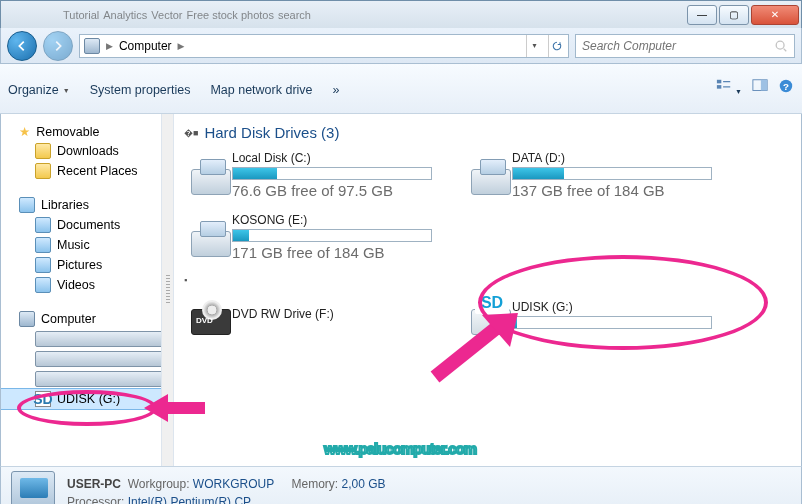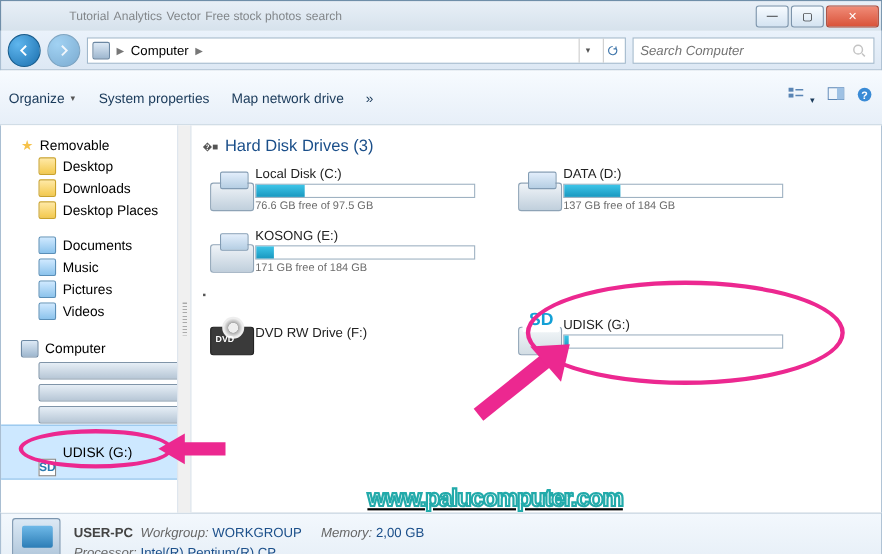--- a/index.html
+++ b/index.html
@@ -34,21 +34,21 @@
 .body { display:flex; height: 352px; background:#fff; border-left:1px solid #a9bed2;border-right:1px solid #a9bed2; }
 .sidebar { width: 160px; border-right: none; padding: 6px 0; font-size: 12.5px; overflow:hidden;background:#fff; }
 .sidebar .group-label { padding: 4px 8px 2px 18px; display:flex;align-items:center;gap:6px; }
 .sidebar .group-label .star { color:#f6c24a; }
 .sidebar .tree-item { padding: 2px 8px 2px 34px; display:flex;align-items:center;gap:6px;white-space:nowrap; cursor:default; }
 .sidebar .tree-item.selected { background:#cde8ff; outline:1px solid #7ab7e8; }
 .sidebar .gap { height: 12px; }
 .ic { width:16px;height:16px;display:inline-block;flex-shrink:0; }
 .ic.folder{background:linear-gradient(#ffe9a6,#f3c94e);border:1px solid #caa22a;border-radius:2px;}
 .ic.drive{background:linear-gradient(#e6eef6,#b7c7d6);border:1px solid #7f94a8;border-radius:2px;}
-.ic.sd{background:#fff;border:1px solid #888;font-size:11px;font-weight:bold;color:#2a7ab0;display:flex;align-items:center;justify-content:center;line-height:1;margin-top:28px;}
+.ic.sd{background:#fff;border:1px solid #888;font-size:14px;font-weight:bold;color:#2a7ab0;display:flex;align-items:center;justify-content:center;line-height:1;}
 .ic.lib{background:linear-gradient(#cfe9ff,#8cc3ec);border:1px solid #5a8fb8;border-radius:2px;}
 .ic.comp{background:linear-gradient(#dde9f5,#9eb7cf);border:1px solid #6c88a3;border-radius:2px;}
 
 .splitter { width: 13px; background: #f0f0f0; border-left:1px solid #dde5ee; border-right:1px solid #dde5ee; position:relative; }
 .splitter::after{content:"";position:absolute;left:4px;top:50%;width:4px;height:30px;background:repeating-linear-gradient(#aaa,#aaa 1px,transparent 1px,transparent 3px);transform:translateY(-50%);}
 
 .content { flex:1; padding: 6px 10px; overflow:hidden; position:relative; }
 .section-head { font-size: 15px; color: #1b4f8a; padding: 4px 0 6px; display:flex;align-items:center;gap:6px; }
 .section-head .caret { font-size:9px;color:#555; }
 .drives-row { display:flex; flex-wrap:wrap; }
@@ -58,33 +58,33 @@
 .drive-icon .dbox::before{content:"";position:absolute;top:-11px;left:8px;width:24px;height:14px;background:linear-gradient(#e3eefb,#b5cee3);border:1px solid #829cb4;border-radius:2px;}
 .drive-icon.dvd .dbox{background:#3a3a3a;border-color:#222}
 .drive-icon.dvd .dbox::before{background:radial-gradient(circle,#eee 30%,#aaa 33%,#eee 60%);border-radius:50%;border:none;left:10px;top:-10px;width:20px;height:20px}
 .drive-icon.dvd .dbox::after{content:"DVD";position:absolute;left:4px;top:6px;font-size:8px;color:#fff;font-weight:bold}
 .drive-icon.sd .dbox{background:linear-gradient(#f3f7f9,#d3dde4);}
 .drive-icon.sd .dbox::before{content:"SD";background:#fff;color:#13a0d6;font-weight:bold;font-size:16px;display:flex;align-items:center;justify-content:center;border:none;width:34px;height:22px;top:-18px;left:3px;border-radius:2px}
 .drive-info { flex:1; font-size:12px; }
 .drive-name { color:#222; margin-bottom:2px; }
 .bar { width: 200px; height:13px; border:1px solid #9fb2c2; background:#fff; margin-bottom:2px; position:relative; }
 .bar .fill { height:100%; background:linear-gradient(#3dc5e8,#1a98c0); }
-.drive-free { color:#6c6c6c; font-size:10px; }
+.drive-free { color:#6c6c6c; font-size:15px; }
 
 
 .details { height: 54px; background: linear-gradient(#f3f8fd,#e4edf6); border:1px solid #a9bed2; border-top:1px solid #c5d4e2; display:flex;align-items:center;padding:4px 10px;font-size:12px;color:#444;gap:12px; }
 .details .big-icon { width:44px;height:44px;background:linear-gradient(#dce9f5,#a7bfd5);border:1px solid #7b95ae;border-radius:3px; position:relative;}
 .details .big-icon::after{content:"";position:absolute;left:8px;top:6px;width:28px;height:20px;background:linear-gradient(#6fb9e8,#2c7db6);border-radius:2px;}
-.details .k { color:#666;font-style:italic; }
+.details .k { color:#666; }
 .details .v { color:#1b4f8a; margin-right:14px; }
 
 
 .circle-annot { position:absolute; border:4px solid #ec2890; border-radius:50%; pointer-events:none; z-index:50; }
 .arrow-annot { position:absolute; z-index:51; pointer-events:none; }
-.watermark { position:absolute; left:334px; top:440px; font-size:22px; font-weight:bold; font-family: "Comic Sans MS", cursive; letter-spacing:-1px; z-index:60; pointer-events:none;text-decoration:underline; }
+.watermark { position:absolute; left:324px; top:440px; font-size:15px; font-weight:bold; font-family: "Comic Sans MS", cursive; letter-spacing:-1px; z-index:60; pointer-events:none; }
 .watermark span{ -webkit-text-stroke: 2px #2aa; color:#fff; }
 </style>
 </head>
 <body>
 
 <div class="titlebar">
   <div class="tabs">
     <span>Tutorial</span>
     <span>Analytics</span>
     <span>Vector</span>
@@ -171,31 +171,31 @@
 </div>
 
 <div class="body">
   <div class="sidebar">
     <div class="group-label">
         <span class="star">★</span>
         <span>Removable</span>
       </div>
     <div class="tree-item">
         <span class="ic folder"></span>
-        <span>Desktop</span>
+        <span>Downloads</span>
       </div>
     <div class="tree-item">
         <span class="ic folder"></span>
-        <span>Downloads</span>
-      </div>
-    <div class="tree-item">
-        <span class="ic folder"></span>
-        <span>Desktop Places</span>
+        <span>Recent Places</span>
       </div>
     <div class="gap"></div>
+    <div class="group-label">
+        <span class="ic lib"></span>
+        <span>Libraries</span>
+      </div>
     <div class="tree-item">
         <span class="ic lib"></span>
         <span>Documents</span>
       </div>
     <div class="tree-item">
         <span class="ic lib"></span>
         <span>Music</span>
       </div>
     <div class="tree-item">
         <span class="ic lib"></span>

